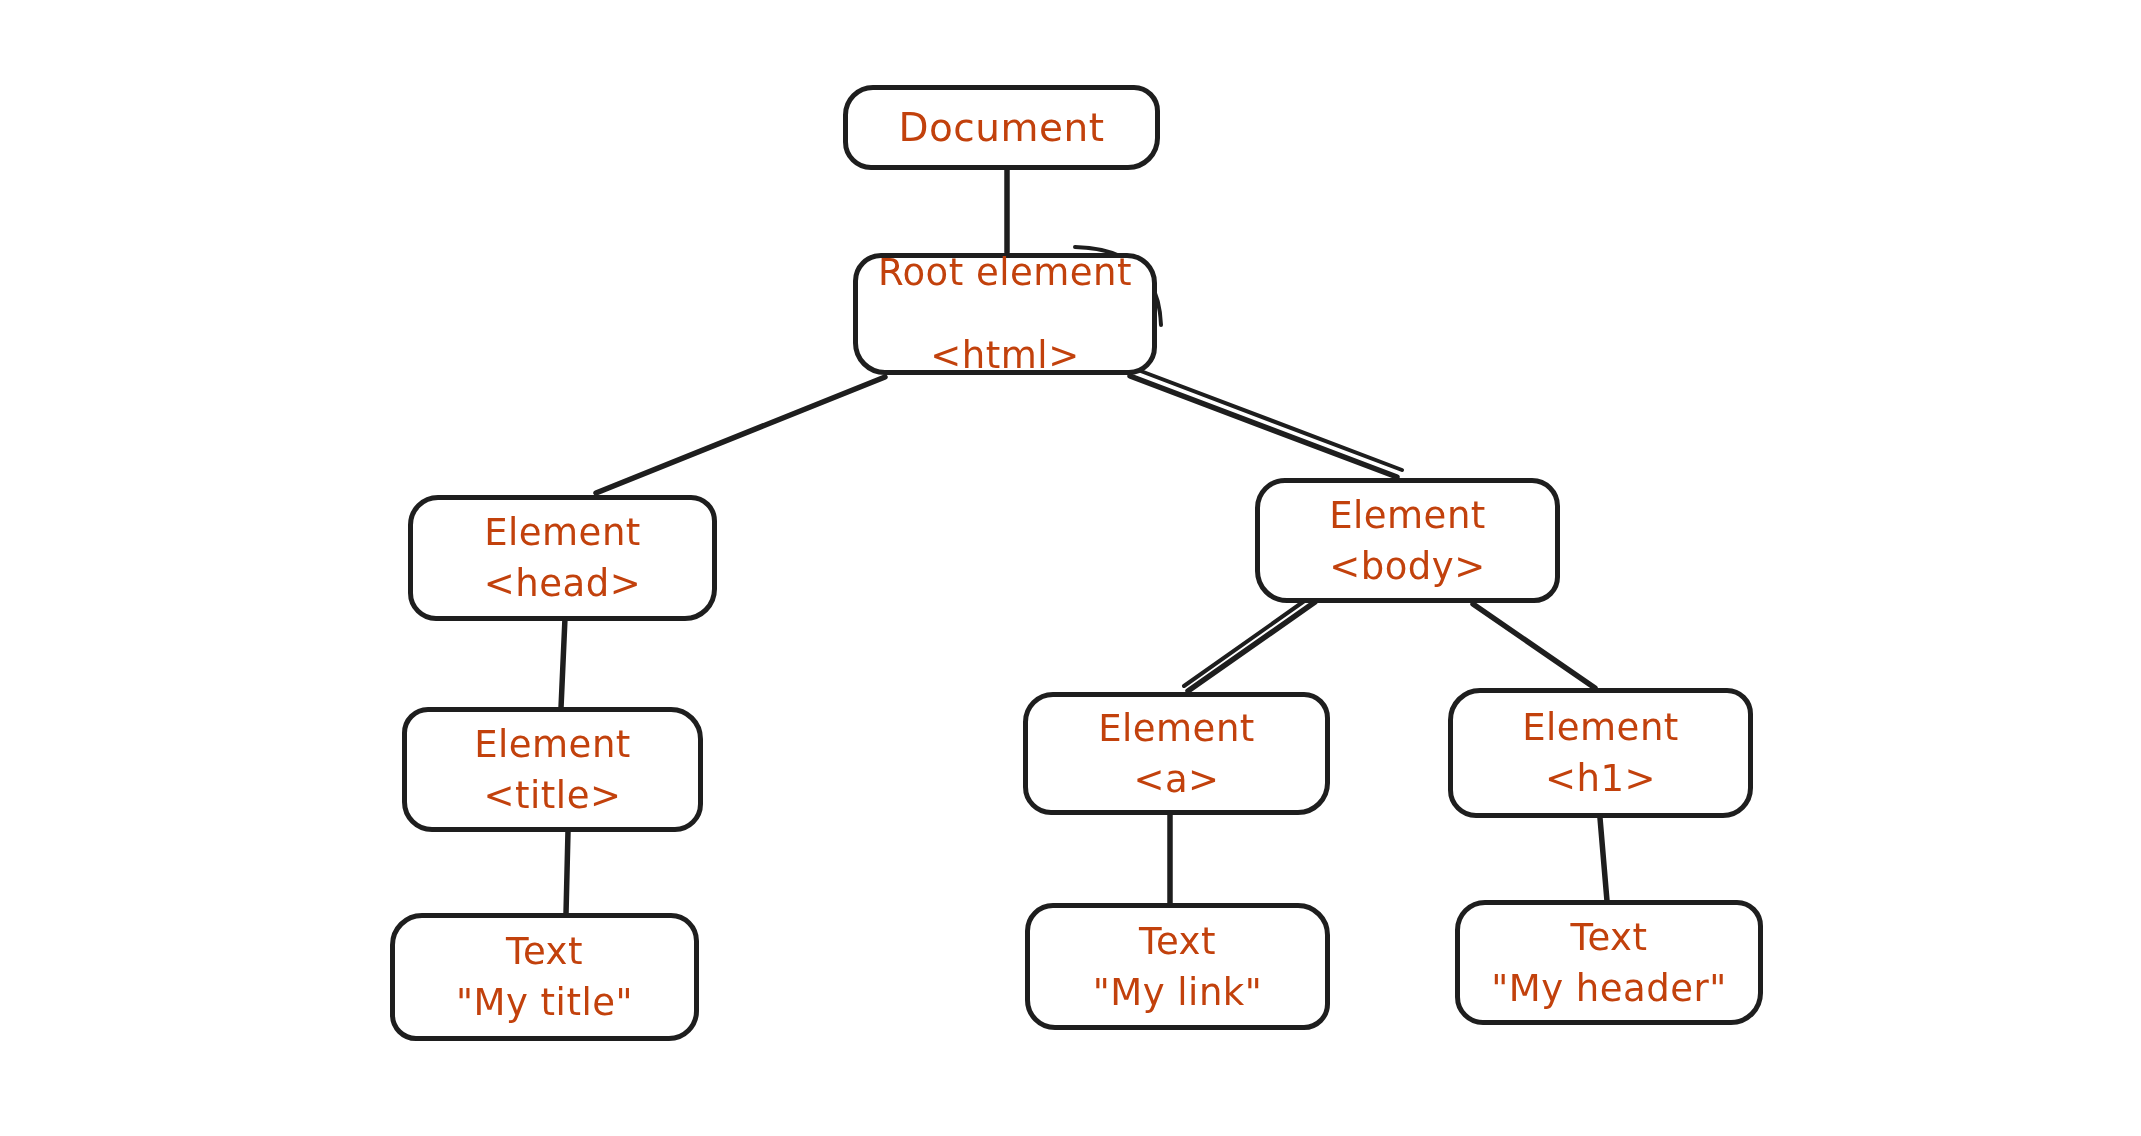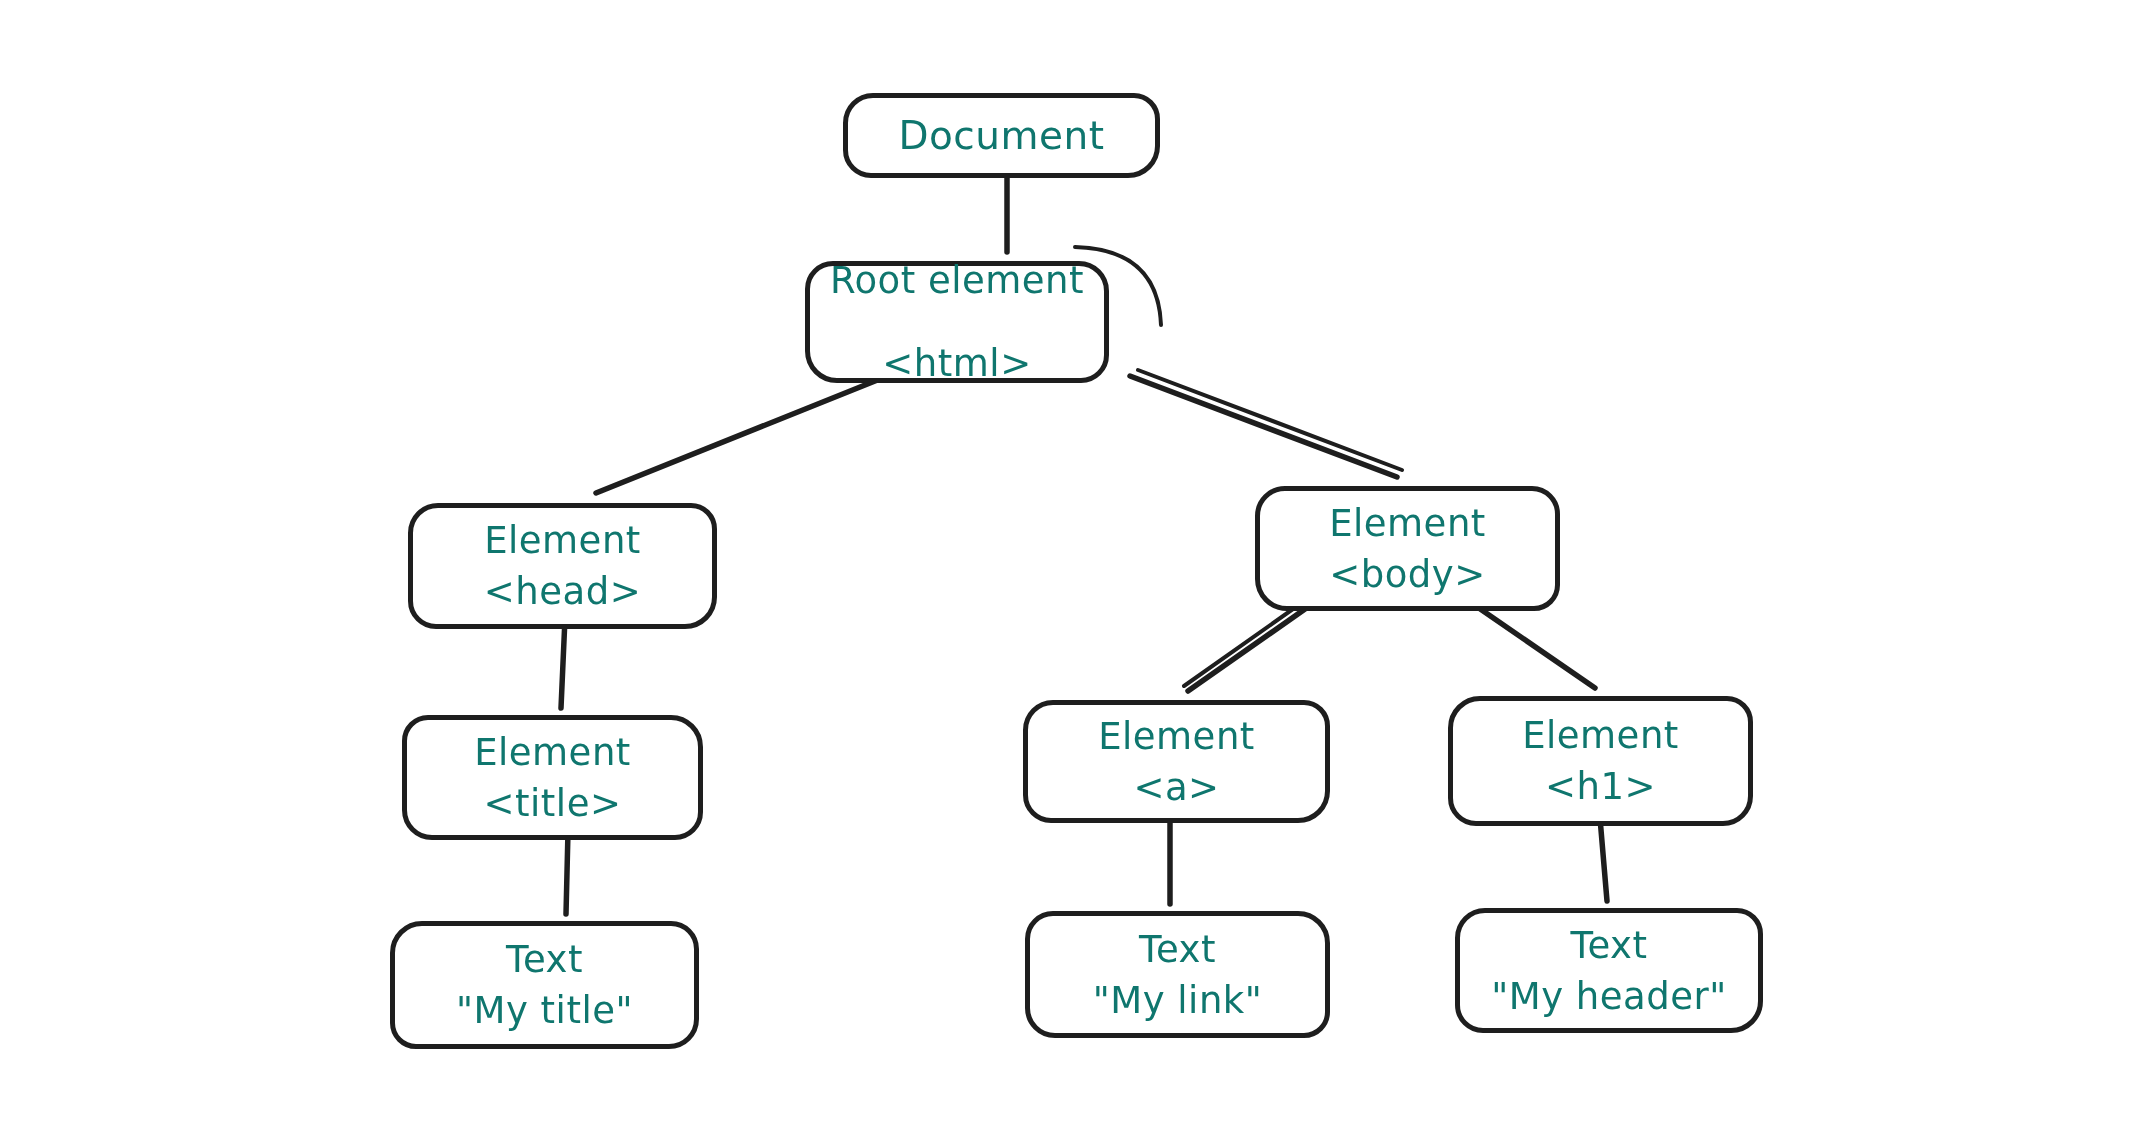--- a/index.html
+++ b/index.html
@@ -34,22 +34,21 @@
     position: absolute;
     box-sizing: border-box;
     background: #ffffff;
     border: 5px solid #1e1e1e;
     border-radius: 30px 26px 32px 28px;
     display: flex;
     flex-direction: column;
     align-items: center;
     justify-content: center;
     text-align: center;
-    color: #0f766e;
-    margin-top: 8px;
+    color: #c2410c;
   }
   .node .label,
   .node .sublabel {
     display: block;
     font-size: 37px;
     line-height: 51px;
     letter-spacing: 0.5px;
     white-space: nowrap;
   }
   .node-single .label {
@@ -83,21 +82,21 @@
 
     <line x1="1600" y1="818" x2="1607" y2="901"></line>
 
     <path class="thin" d="M 1075 247 Q 1158 249 1161 325"></path>
   </svg>
 
   <div class="node node-single" style="left:843px; top:85px; width:317px; height:85px;">
     <span class="label">Document</span>
   </div>
 
-  <div class="node" style="left:805px; top:253px; width:304px; height:122px; border-radius:28px 30px 28px 32px;gap:32px;">
+  <div class="node" style="left:853px; top:253px; width:304px; height:122px; border-radius:28px 30px 28px 32px;gap:32px;">
     <span class="label">Root element</span>
     <span class="sublabel">&lt;html&gt;</span>
   </div>
 
   <div class="node" style="left:408px; top:495px; width:309px; height:126px;">
     <span class="label">Element</span>
     <span class="sublabel">&lt;head&gt;</span>
   </div>
 
   <div class="node" style="left:402px; top:707px; width:301px; height:125px; border-radius:26px 32px 28px 30px;">

